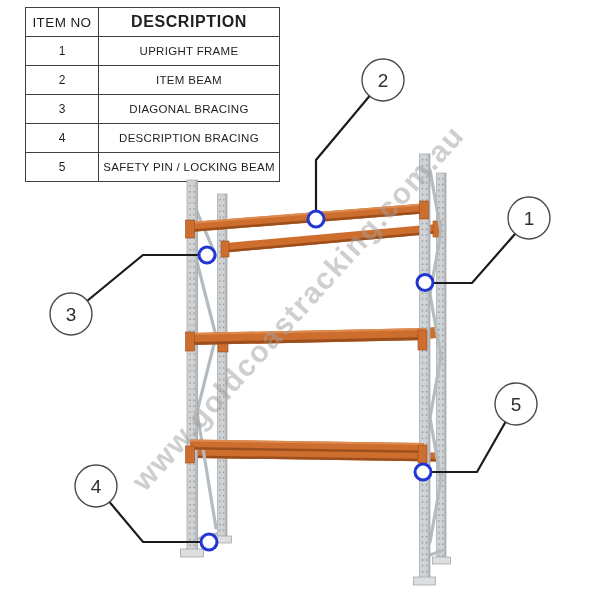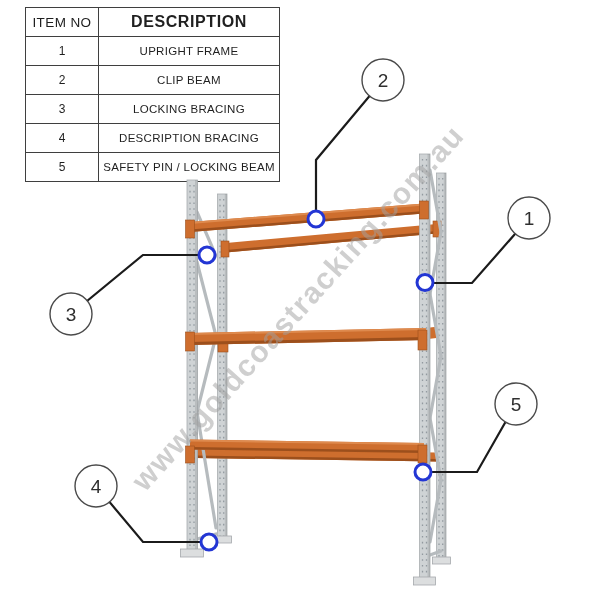--- a/index.html
+++ b/index.html
@@ -56,25 +56,25 @@
         <tr>
       <th class="col-no th-itemno">ITEM NO</th>
       <th class="col-desc th-desc">DESCRIPTION</th>
     </tr>
     <tr>
       <td class="cell-no">1</td>
       <td class="cell-desc">UPRIGHT FRAME</td>
     </tr>
     <tr>
       <td class="cell-no">2</td>
-      <td class="cell-desc">CLIP BEAM</td>
+      <td class="cell-desc">ITEM BEAM</td>
     </tr>
     <tr>
       <td class="cell-no">3</td>
-      <td class="cell-desc">LOCKING BRACING</td>
+      <td class="cell-desc">DIAGONAL BRACING</td>
     </tr>
     <tr>
       <td class="cell-no">4</td>
       <td class="cell-desc">DESCRIPTION BRACING</td>
     </tr>
     <tr>
       <td class="cell-no">5</td>
       <td class="cell-desc">SAFETY PIN / LOCKING BEAM</td>
     </tr>
   </tbody>

